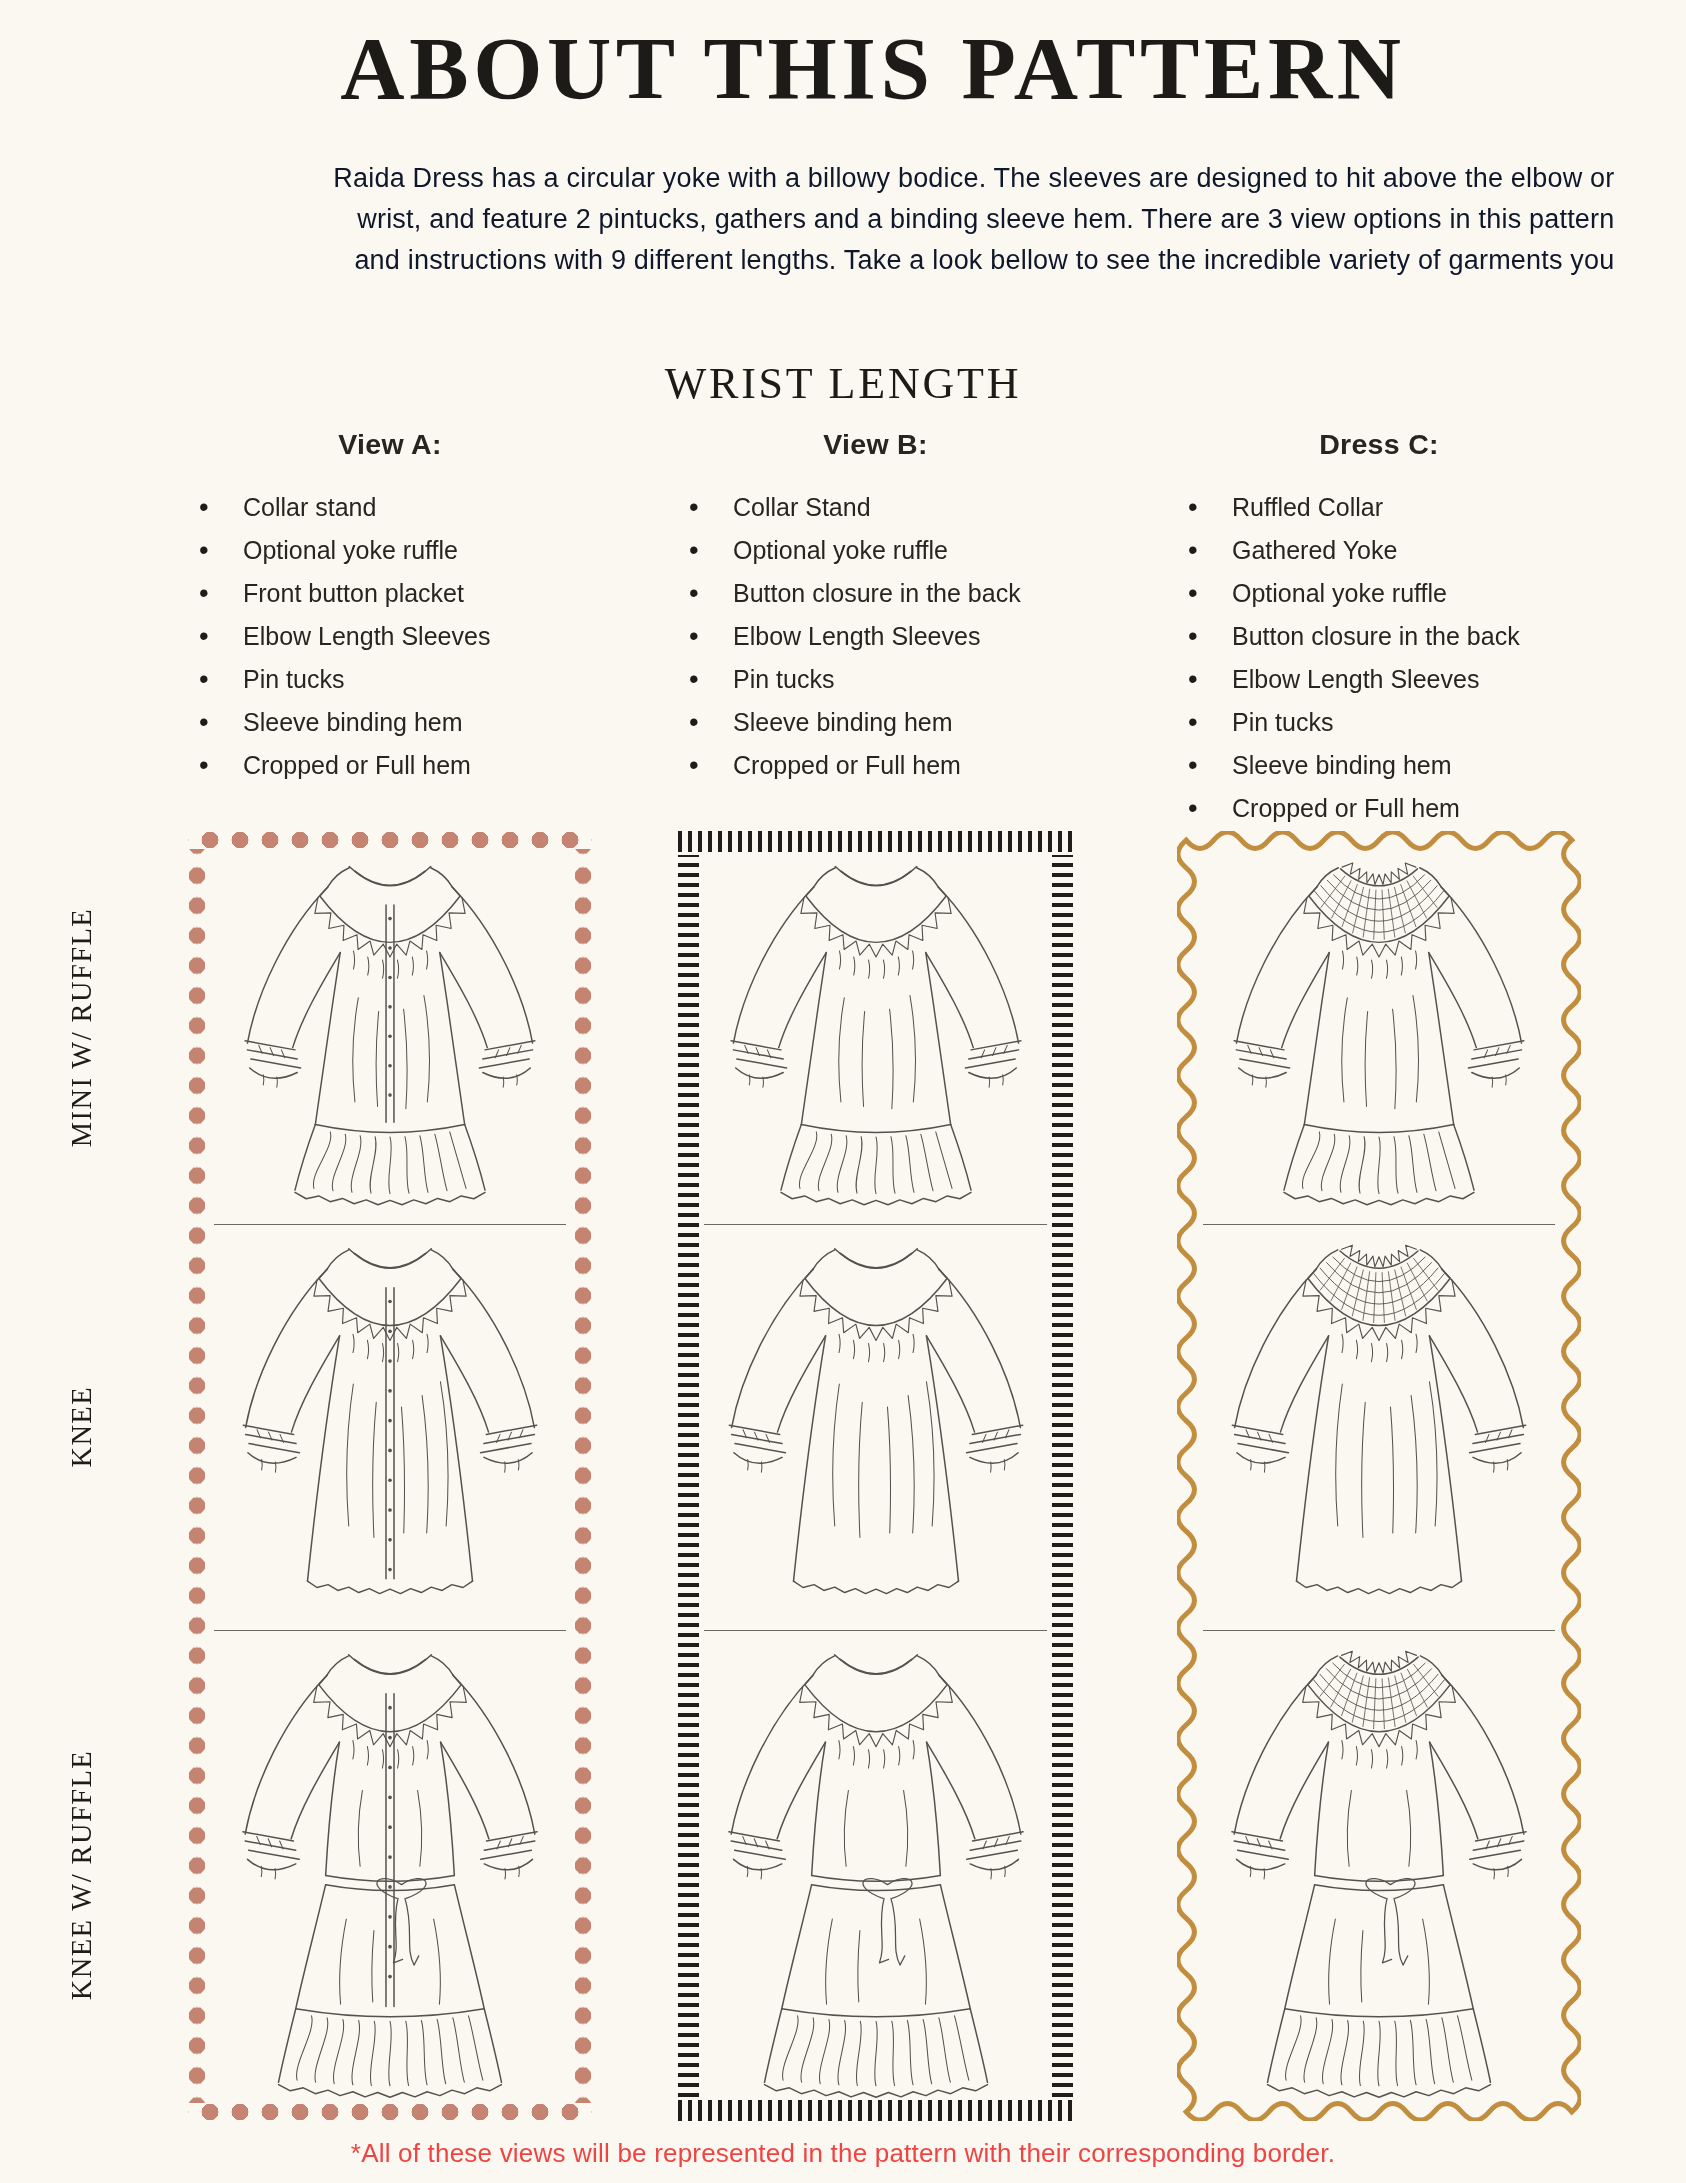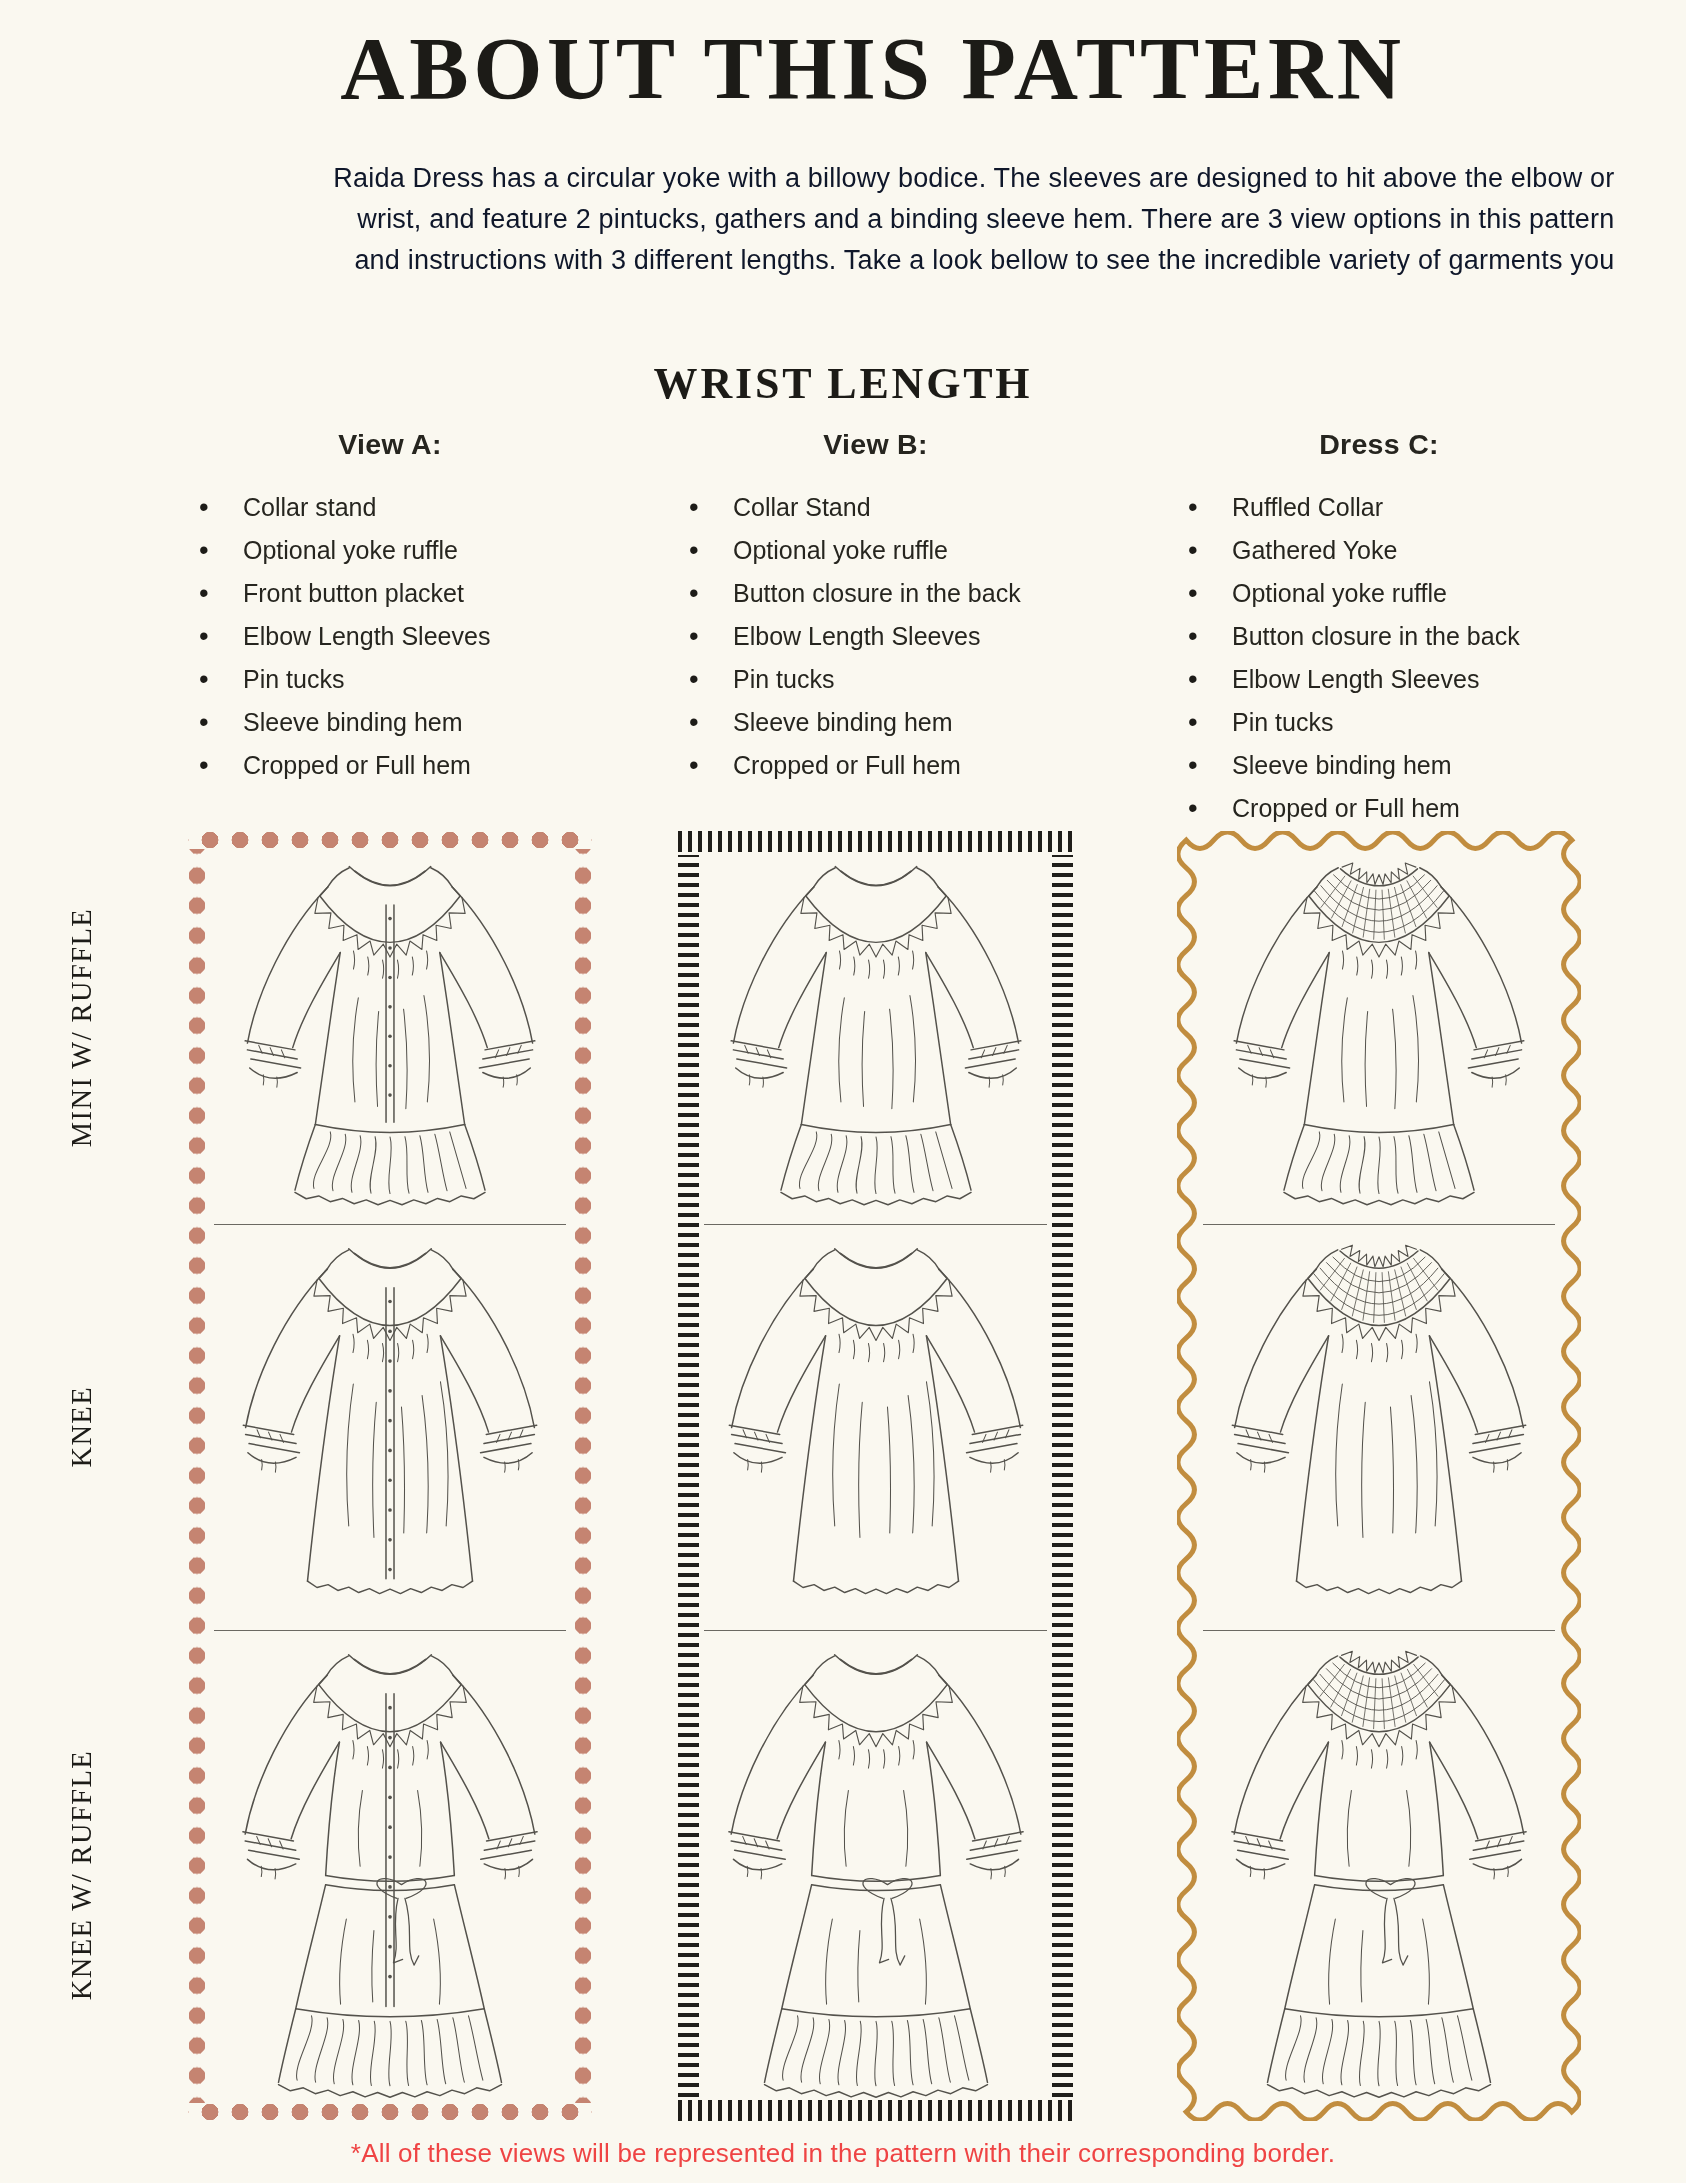--- a/index.html
+++ b/index.html
@@ -21,21 +21,21 @@
     padding-left:30px;
   }
   .intro{
     position:absolute;top:158px;left:50%;transform:translateX(-50%);
     width:1543px;text-align:right;
     font-size:27px;line-height:41px;color:#0f172a;letter-spacing:0.2px;
   }
   .section-heading{
     position:absolute;top:358px;left:0;width:100%;text-align:center;
     font-family:"Liberation Serif",serif;
-    font-size:44px;font-weight:700;letter-spacing:2.8px;color:#1c1b17;
+    font-size:44px;font-weight:400;letter-spacing:2.8px;color:#1c1b17;
   }
 
   .view-col{position:absolute;top:428px;}
   .view-col.a{left:188px;width:404px;}
   .view-col.b{left:678px;width:395px;}
   .view-col.c{left:1177px;width:404px;}
   .view-header{
     text-align:center;font-size:28.5px;font-weight:600;color:#26251f;
     margin-bottom:24px;letter-spacing:0.3px;
   }
@@ -109,21 +109,21 @@
 </head>
 <body style="--bg: #faf8f0; --ink: #23221e; --dot: #c58471; --dash: #1f1e1a; --wave: #c18d3f; --sketch: #54524c;">
 
 <div class="page">
 
   <div class="title">ABOUT THIS PATTERN</div>
 
   <div class="intro">
     <div>Raida Dress has a circular yoke with a billowy bodice. The sleeves are designed to hit above the elbow or</div>
     <div>wrist, and feature 2 pintucks, gathers and a binding sleeve hem. There are 3 view options in this pattern</div>
-    <div>and instructions with 3 different lengths. Take a look bellow to see the incredible variety of garments you</div>
+    <div>and instructions with 9 different lengths. Take a look bellow to see the incredible variety of garments you</div>
   </div>
 
   <div class="section-heading">WRIST LENGTH</div>
 
   <div class="view-col a">
     <div class="view-header">View A:</div>
     <ul class="features">
         <li>
           <span class="bullet">•</span>
           <span>Collar stand</span>

